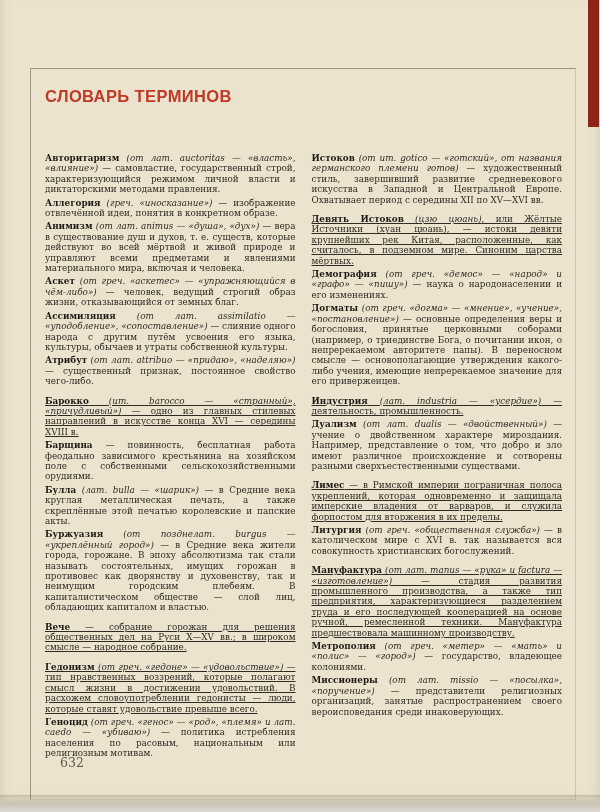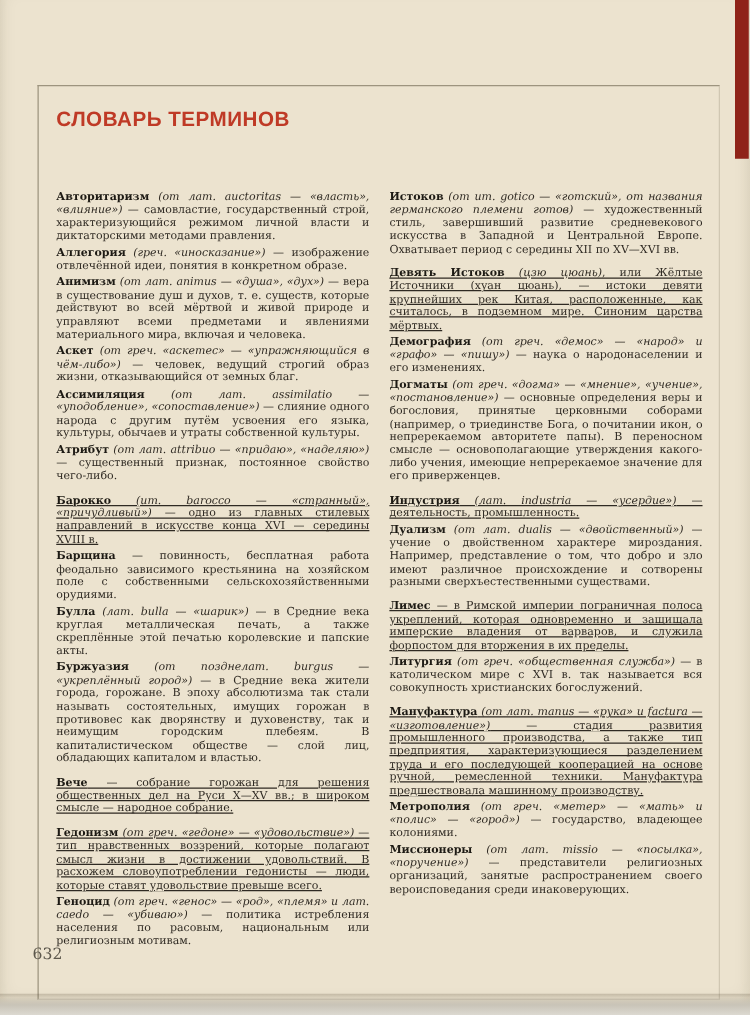--- a/index.html
+++ b/index.html
@@ -56,21 +56,21 @@
     color: #2f2a23;
     text-align: justify;
     hyphens: auto;
   }
   .entry.group-start { margin-top: 9px; text-decoration: underline; }
   .entry .term { font-weight: bold; color: #1d1a14; font-style: normal; }
   .entry .etym { font-style: italic; }
   .entry .body { font-style: normal; }
   .page-number {
     position: absolute;
-    left: 26px; top: 755px;
+    left: 60px; top: 755px;
     font-size: 12.5px;
     color: #5c574c;
   }
   .scan-edge {
     position: absolute;
     left: 0; bottom: 0;
     width: 100%; height: 17px;
     background: linear-gradient(to bottom,
       rgba(60,50,30,0.22) 0,
       rgba(60,50,30,0.08) 3px,

